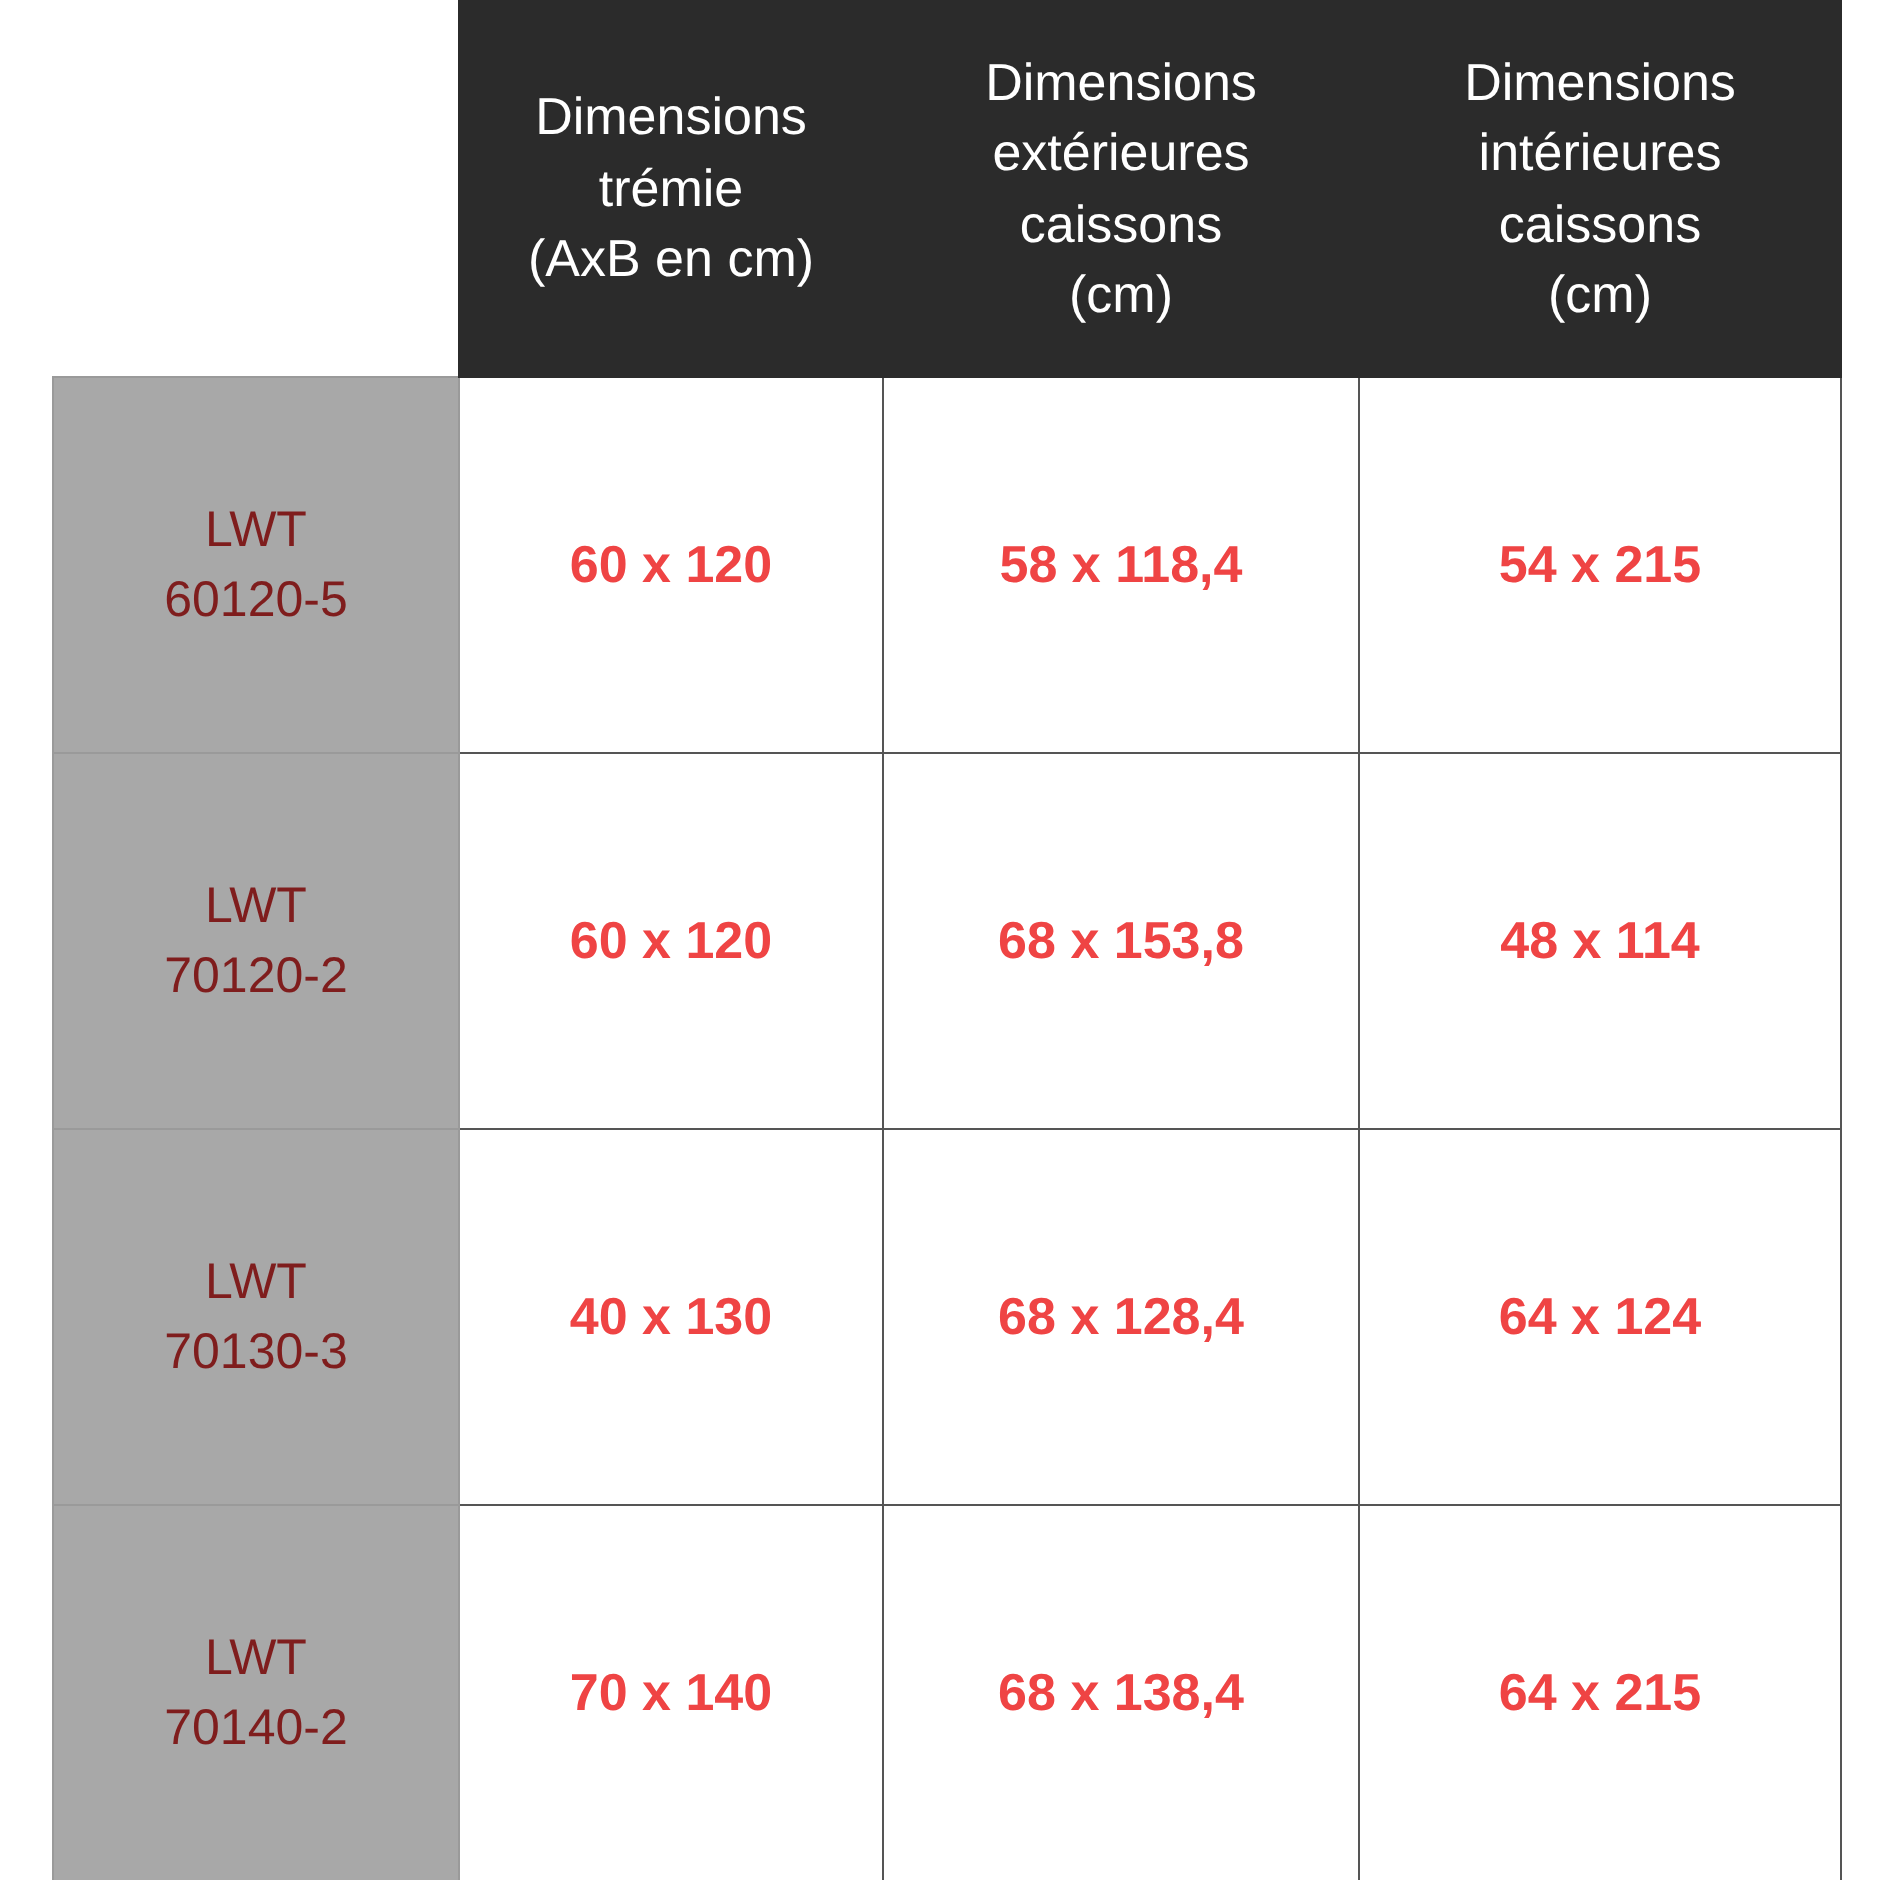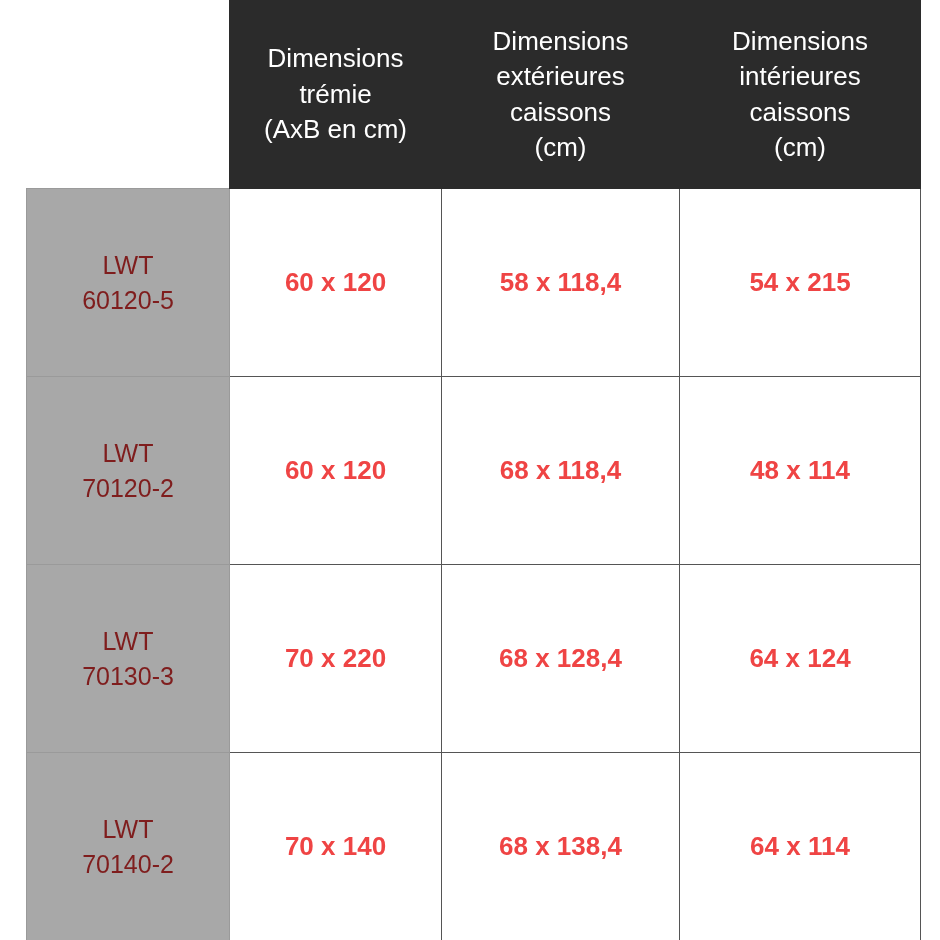--- a/index.html
+++ b/index.html
@@ -130,39 +130,39 @@
         <td class="data">58 x 118,4</td>
         <td class="data">54 x 215</td>
       </tr>
 
       <tr class="body-row">
         <td class="rowhead">
           <span class="rl">LWT</span>
           <span class="rl">70120-2</span>
         </td>
         <td class="data">60 x 120</td>
-        <td class="data">68 x 118,4</td>
+        <td class="data">68 x 153,8</td>
         <td class="data">48 x 114</td>
       </tr>
 
       <tr class="body-row">
         <td class="rowhead">
           <span class="rl">LWT</span>
           <span class="rl">70130-3</span>
         </td>
-        <td class="data">70 x 220</td>
+        <td class="data">40 x 130</td>
         <td class="data">68 x 128,4</td>
         <td class="data">64 x 124</td>
       </tr>
 
       <tr class="body-row">
         <td class="rowhead">
           <span class="rl">LWT</span>
           <span class="rl">70140-2</span>
         </td>
         <td class="data">70 x 140</td>
         <td class="data">68 x 138,4</td>
-        <td class="data">64 x 114</td>
+        <td class="data">64 x 215</td>
       </tr>
     </tbody>
   </table>
 
 </div>
 
 </body></html>

